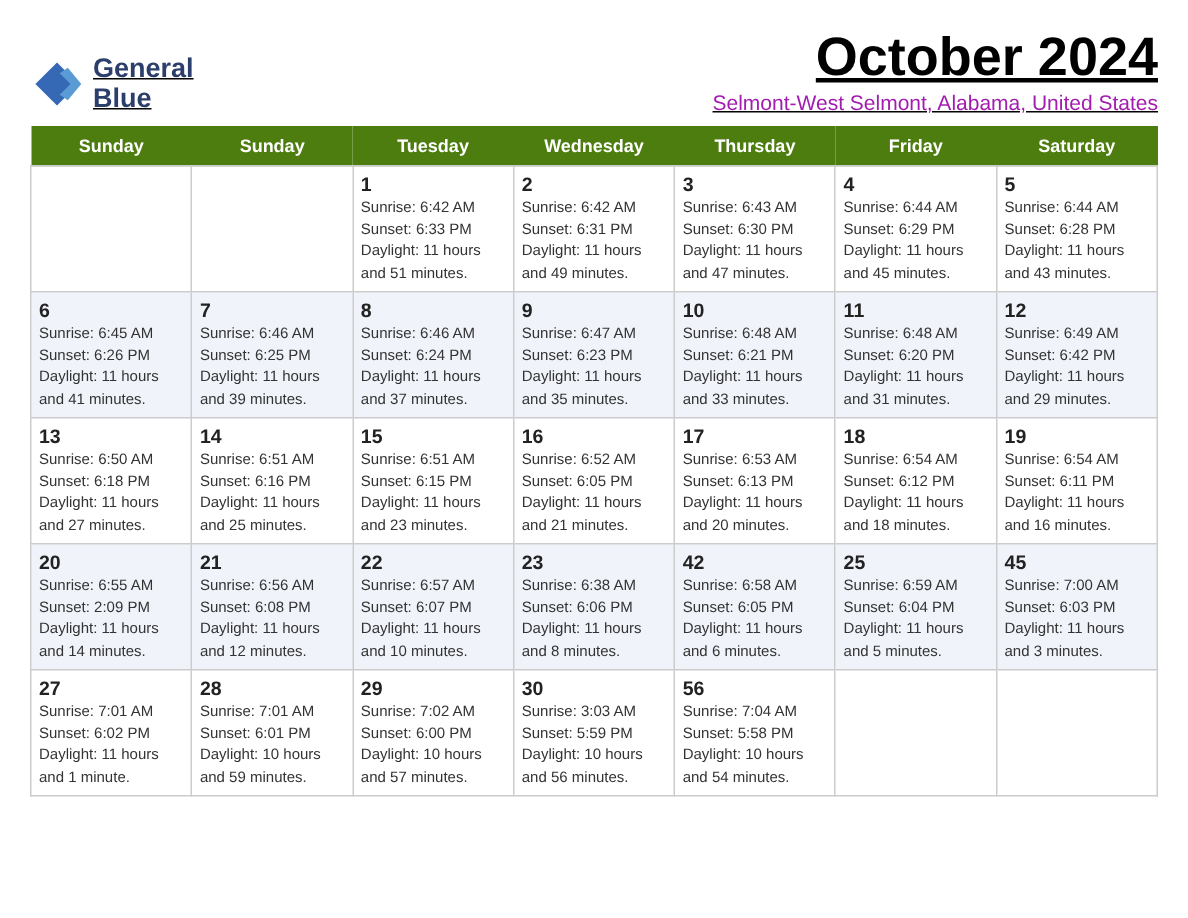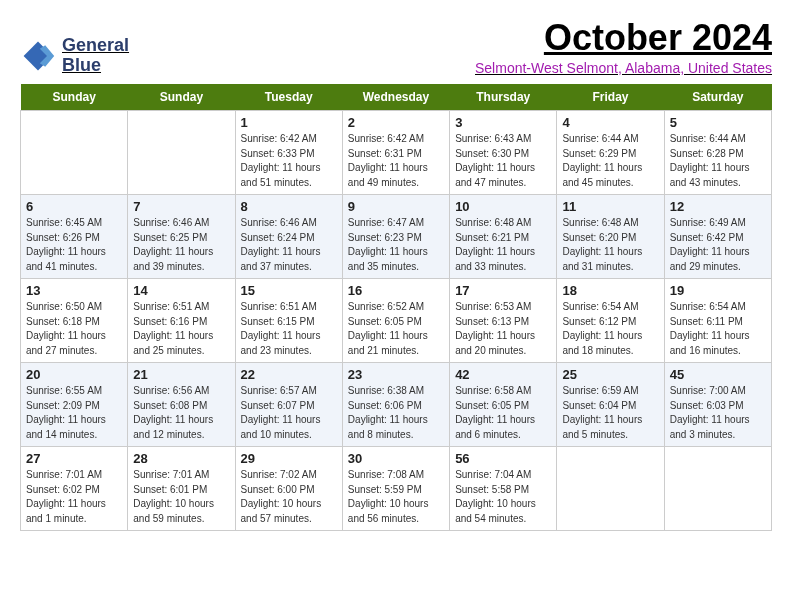--- a/index.html
+++ b/index.html
@@ -301,21 +301,21 @@
 Daylight: 10 hours and 59 minutes.</div>
         </td>
         <td>
           <span class="day-number">29</span>
           <div class="day-info">Sunrise: 7:02 AM
 Sunset: 6:00 PM
 Daylight: 10 hours and 57 minutes.</div>
         </td>
         <td>
           <span class="day-number">30</span>
-          <div class="day-info">Sunrise: 7:08 AM
+          <div class="day-info">Sunrise: 3:03 AM
 Sunset: 5:59 PM
 Daylight: 10 hours and 56 minutes.</div>
         </td>
         <td>
           <span class="day-number">56</span>
           <div class="day-info">Sunrise: 7:04 AM
 Sunset: 5:58 PM
 Daylight: 10 hours and 54 minutes.</div>
         </td>
         <td></td>

